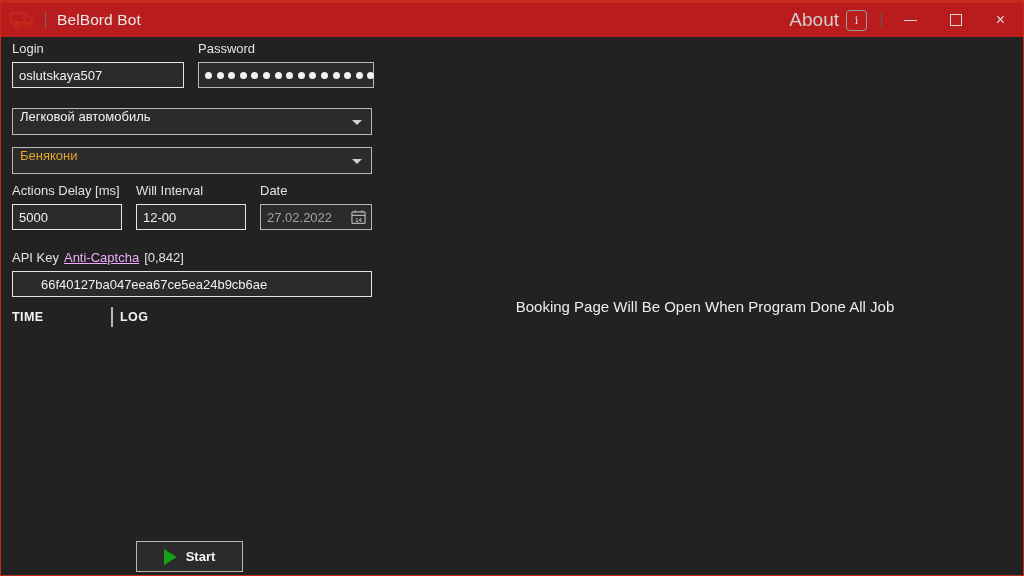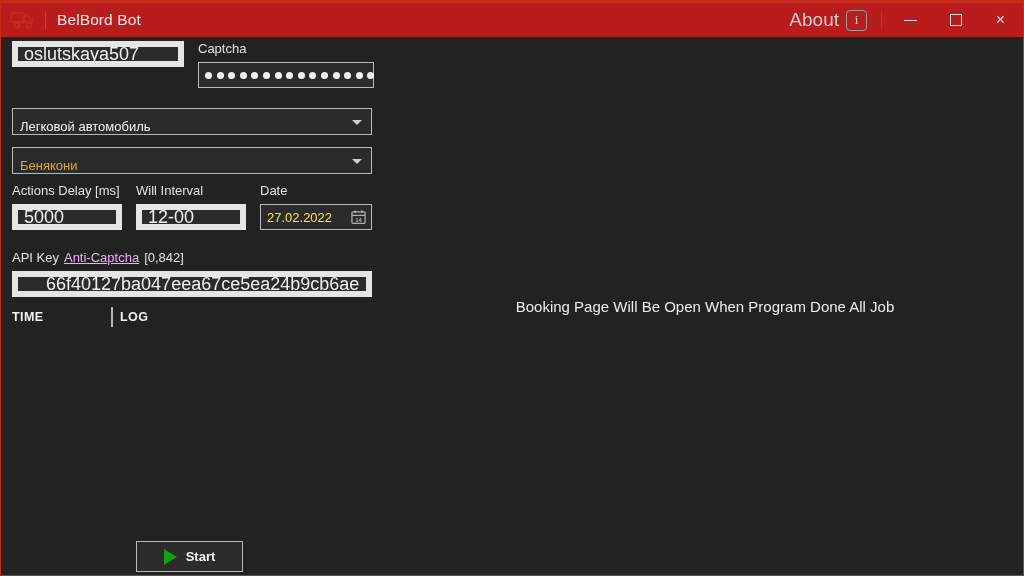--- a/index.html
+++ b/index.html
@@ -116,23 +116,23 @@
   .field-label {
     color: #e2e2e2;
     font-size: 13px;
     line-height: 16px;
     white-space: nowrap;
   }
 
   .txt-input {
     height: 26px;
     background: #2b2b2b;
-    border: 6px solid #e5e5e5;
+    border: 1px solid #e5e5e5;
     color: #f0f0f0;
-    font-size: 18px;
+    font-size: 13px;
     font-family: "Liberation Sans", sans-serif;
     padding: 0 6px;
     outline: none;
     width: 100%;
   }
 
   
   #cred-row {
     display: flex;
     gap: 14px;
@@ -160,21 +160,21 @@
   }
 
   
   .combo {
     position: relative;
     height: 27px;
     width: 360px;
     background: #2b2b2b;
     border: 1px solid #b9b9b9;
     display: flex;
-    align-items: flex-end;
+    align-items: flex-start;
     padding: 0 26px 0 7px;
     cursor: pointer;
     font-size: 13px;
   }
   .combo-value { white-space: nowrap; overflow: hidden; text-overflow: ellipsis; }
   .combo .arrow {
     position: absolute;
     right: 9px;
     top: 50%;
     margin-top: -2px;
@@ -199,21 +199,21 @@
   #date-col  { width: 112px; }
 
   #date-box {
     position: relative;
     height: 26px;
     background: #2b2b2b;
     border: 1px solid #b9b9b9;
     display: flex;
     align-items: center;
     padding: 0 28px 0 6px;
-    color: #fde047;
+    color: #a3a3a3;
     font-size: 13px;
     cursor: text;
   }
   #calendar-icon {
     position: absolute;
     right: 5px;
     top: 50%;
     transform: translateY(-50%);
     width: 15px;
     height: 15px;
@@ -342,24 +342,25 @@
         <span class="glyph-close">×</span>
       </div>
 
     </div>
   </div>
 
   <div id="form-panel">
 
     <div id="cred-row">
       <div id="login-col">
+        <div class="field-label label-row">Login</div>
         <input class="txt-input" id="login-input" type="text" value="oslutskaya507" style="">
       </div>
       <div id="pass-col">
-        <div class="field-label label-row">Captcha</div>
+        <div class="field-label label-row">Password</div>
         <div id="password-display">
             <span class="pw-dot"></span>
             <span class="pw-dot"></span>
             <span class="pw-dot"></span>
             <span class="pw-dot"></span>
             <span class="pw-dot"></span>
             <span class="pw-dot"></span>
             <span class="pw-dot"></span>
             <span class="pw-dot"></span>
             <span class="pw-dot"></span>

